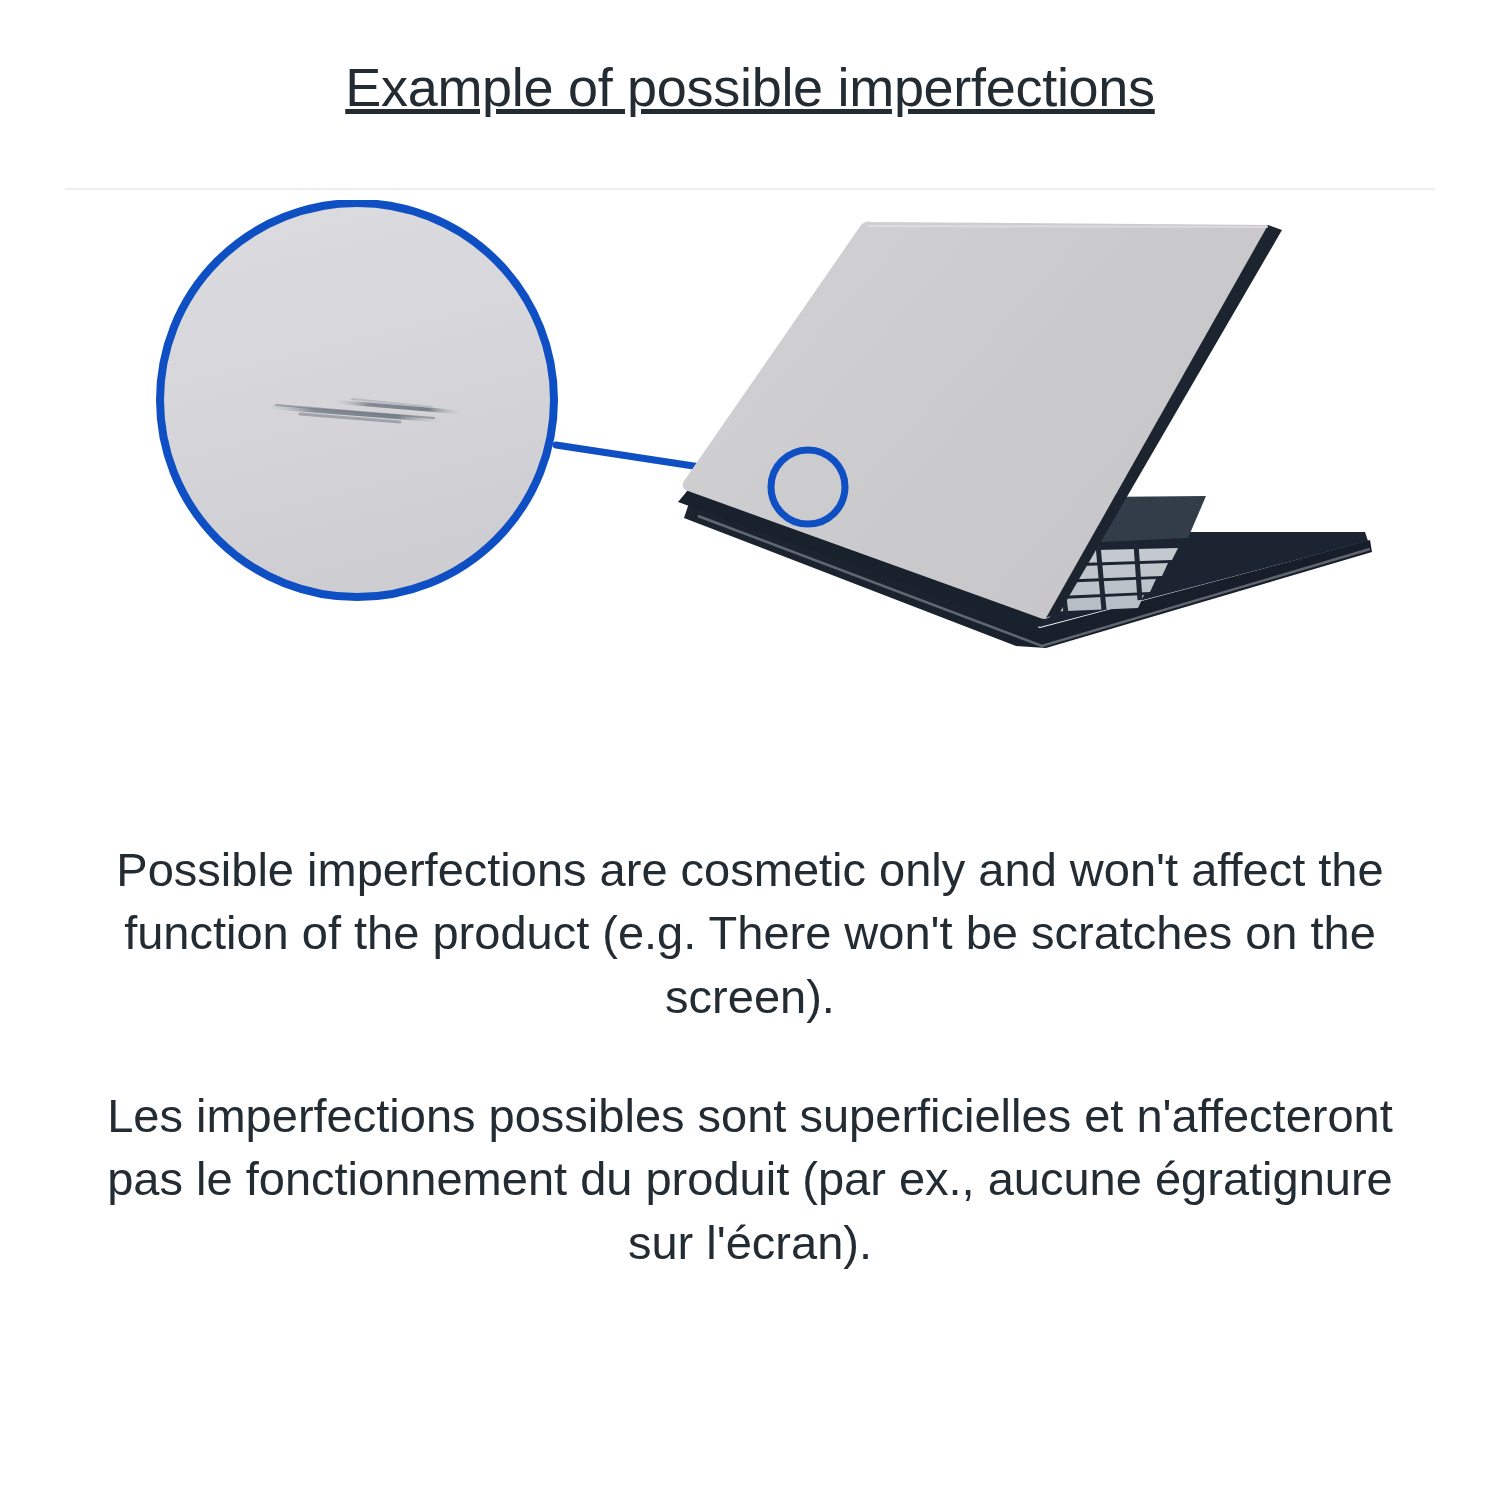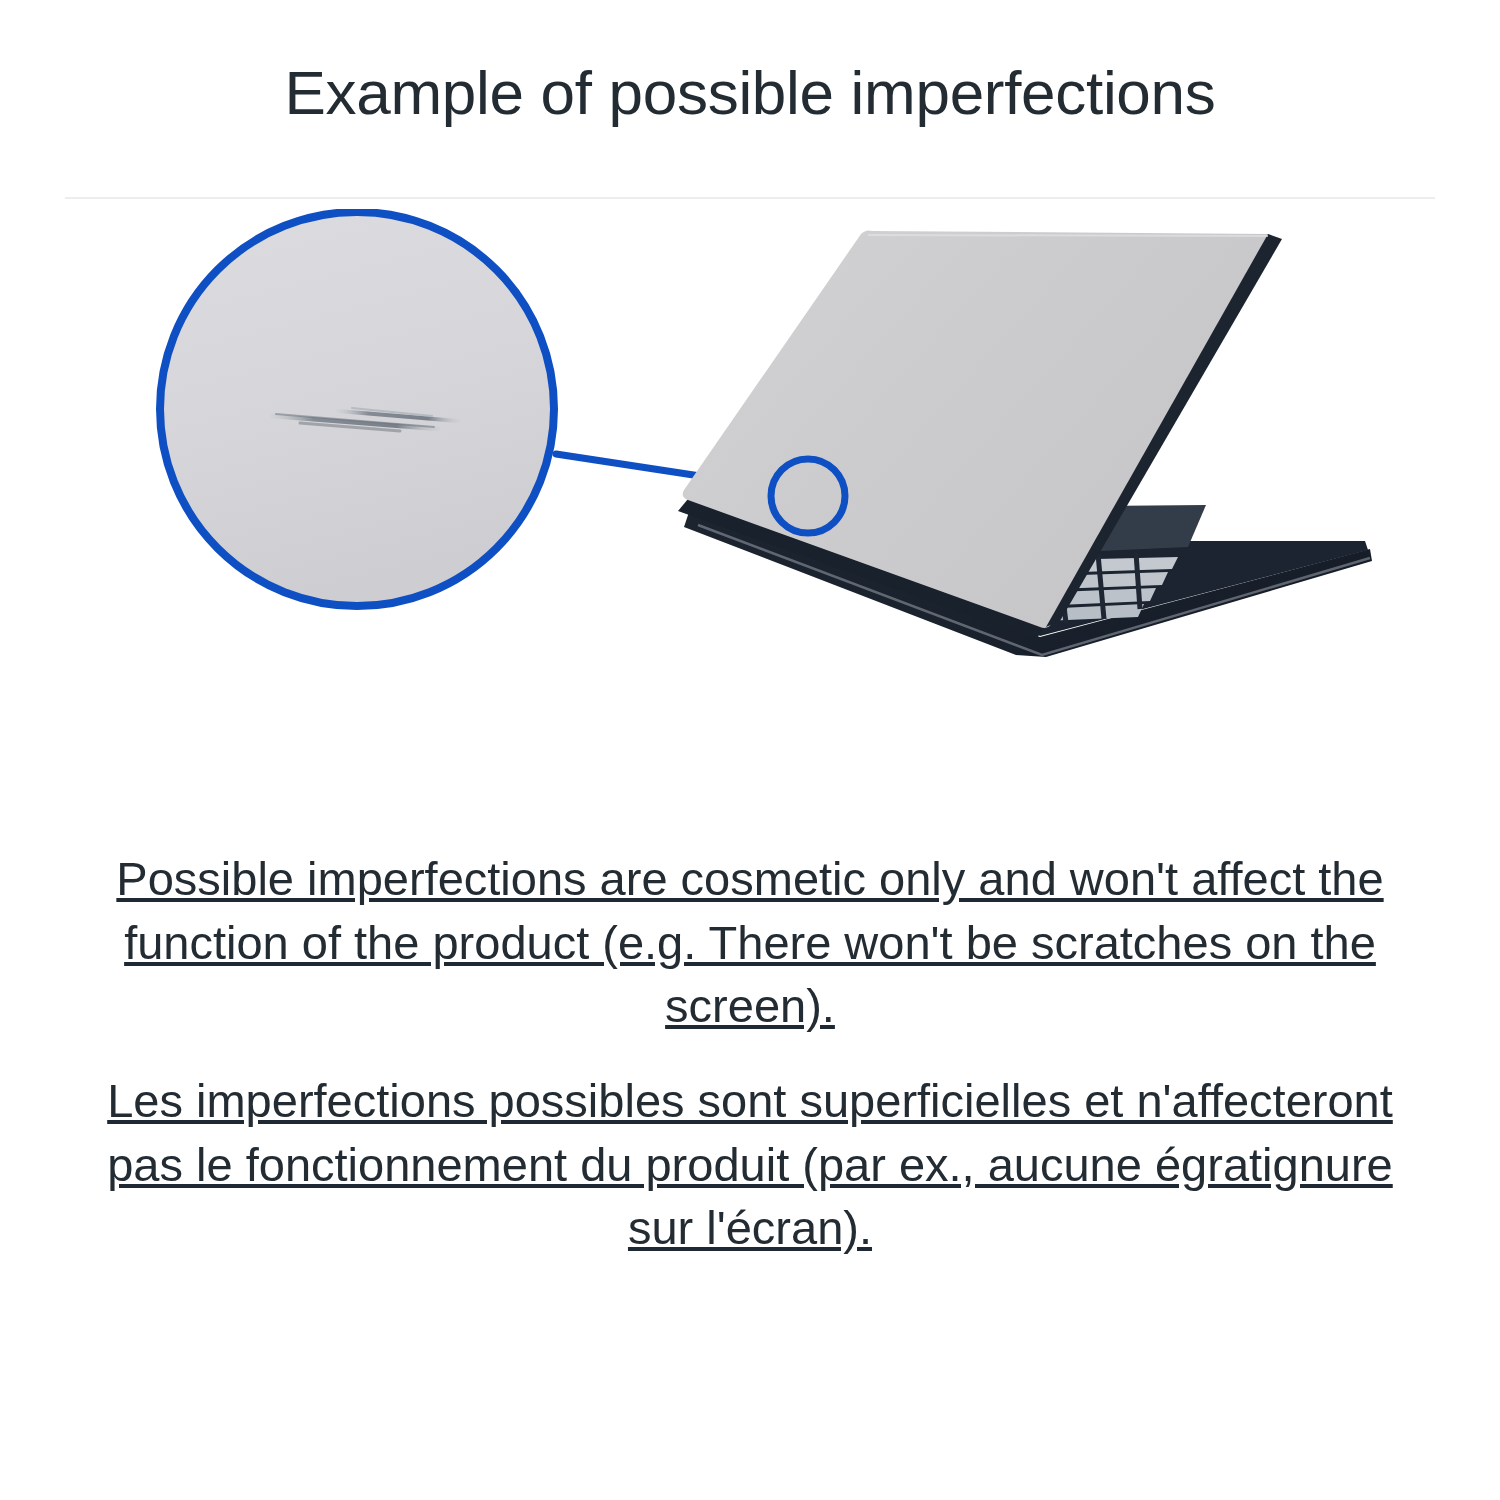--- a/index.html
+++ b/index.html
@@ -24,26 +24,27 @@
     align-items: center;
   }
 
   
   .header {
     width: 100%;
     padding-top: 56px;
     text-align: center;
   }
   .title-line {
-    font-size: 62px;
+    font-size: 54px;
     font-weight: 300;
     line-height: 1.18;
     letter-spacing: -0.3px;
     color: #232b33;
     white-space: nowrap;
+    text-decoration: underline;
   }
   .title-line.secondary {
     margin-top: 16px;
   }
 
   .divider {
     width: 1370px;
     height: 2px;
     background: #ededef;
     margin: 68px auto 0 auto;
@@ -60,32 +61,31 @@
     display: block;
     width: 1500px;
     height: 620px;
   }
 
   
   .copy {
     width: 1380px;
     text-align: center;
     margin-top: 18px;
-    text-decoration: underline;
   }
   .paragraph {
     font-size: 47px;
     font-weight: 300;
     line-height: 1.35;
     color: #232b33;
     margin: 0 auto;
     max-width: 1340px;
   }
   .paragraph.fr {
-    margin-top: 32px;
+    margin-top: 56px;
     max-width: 1300px;
   }
 </style>
 </head>
 <body>
 
 <div class="page">
 
   <div class="header">
     <div class="title-line">Example of possible imperfections</div>

